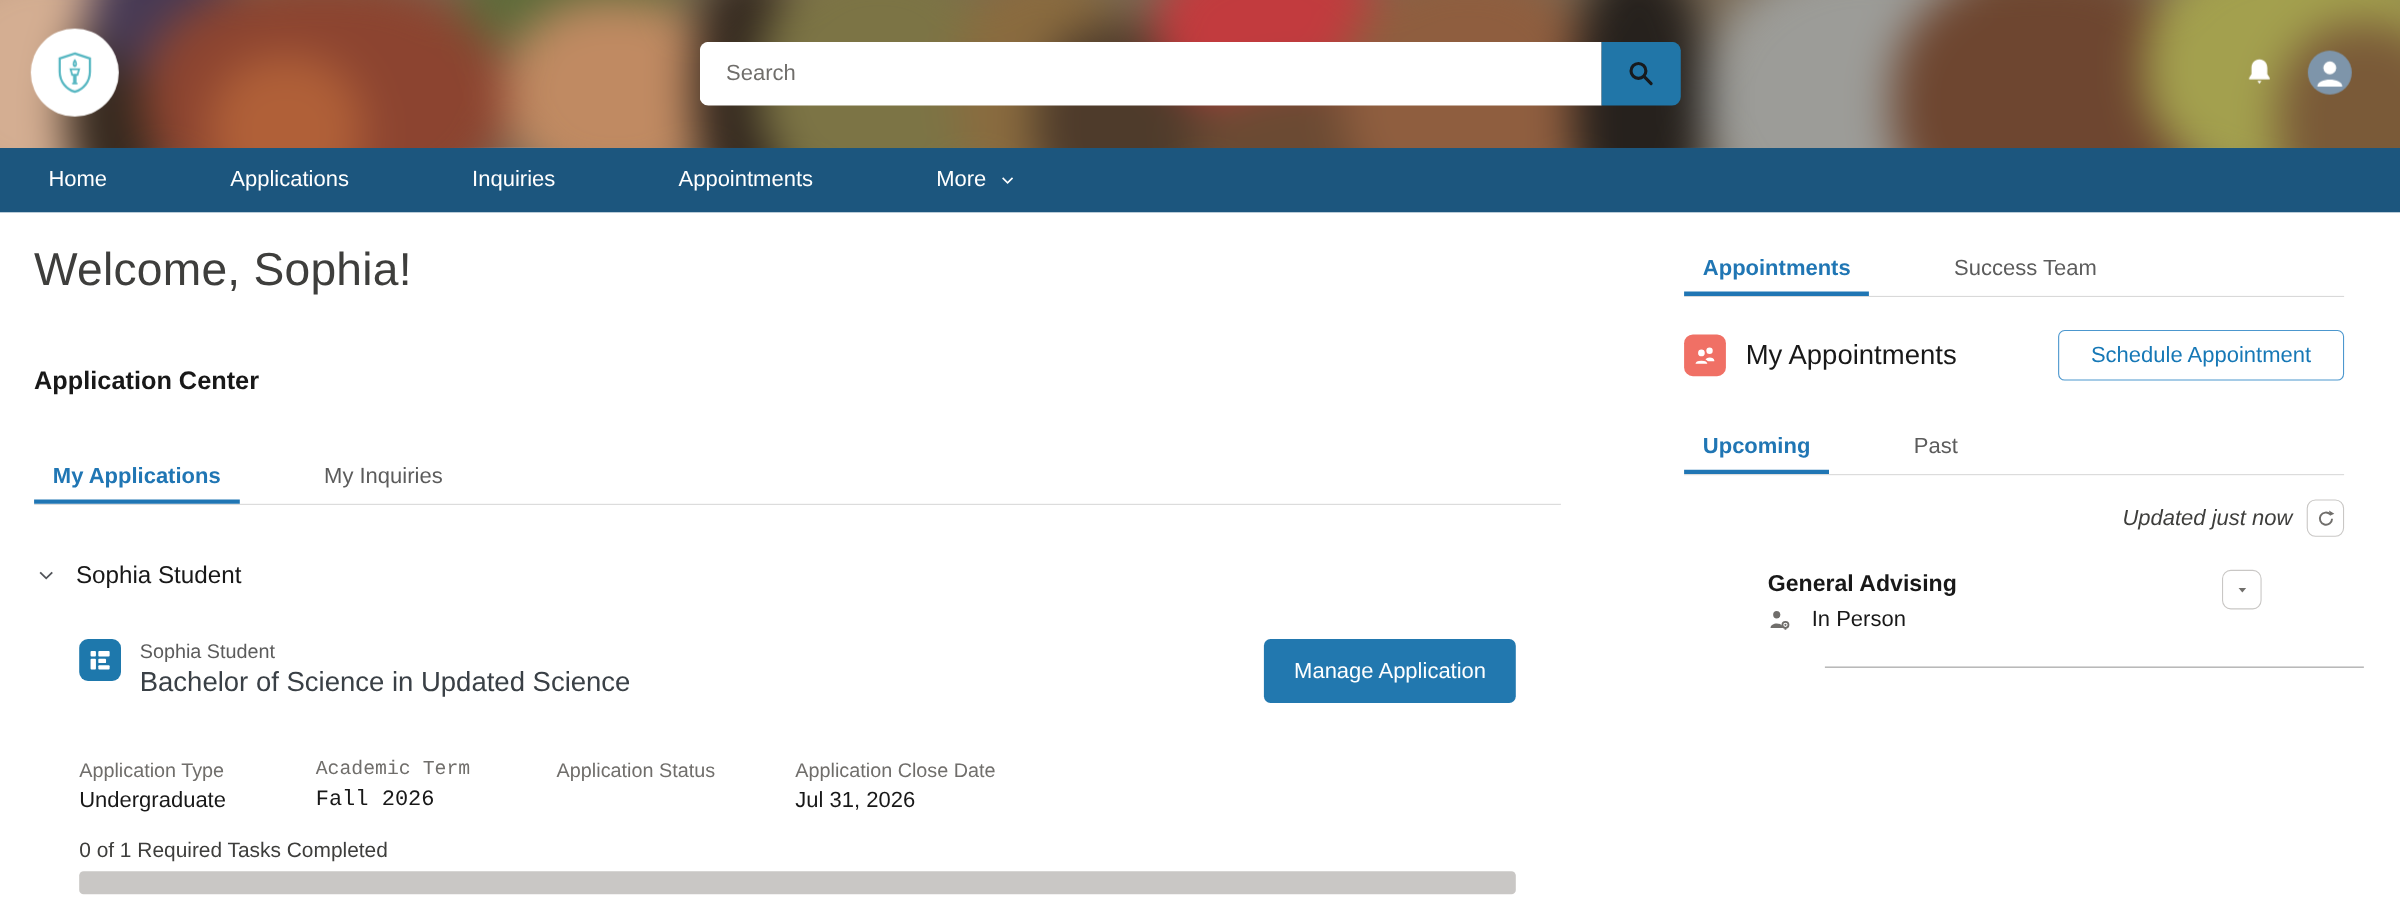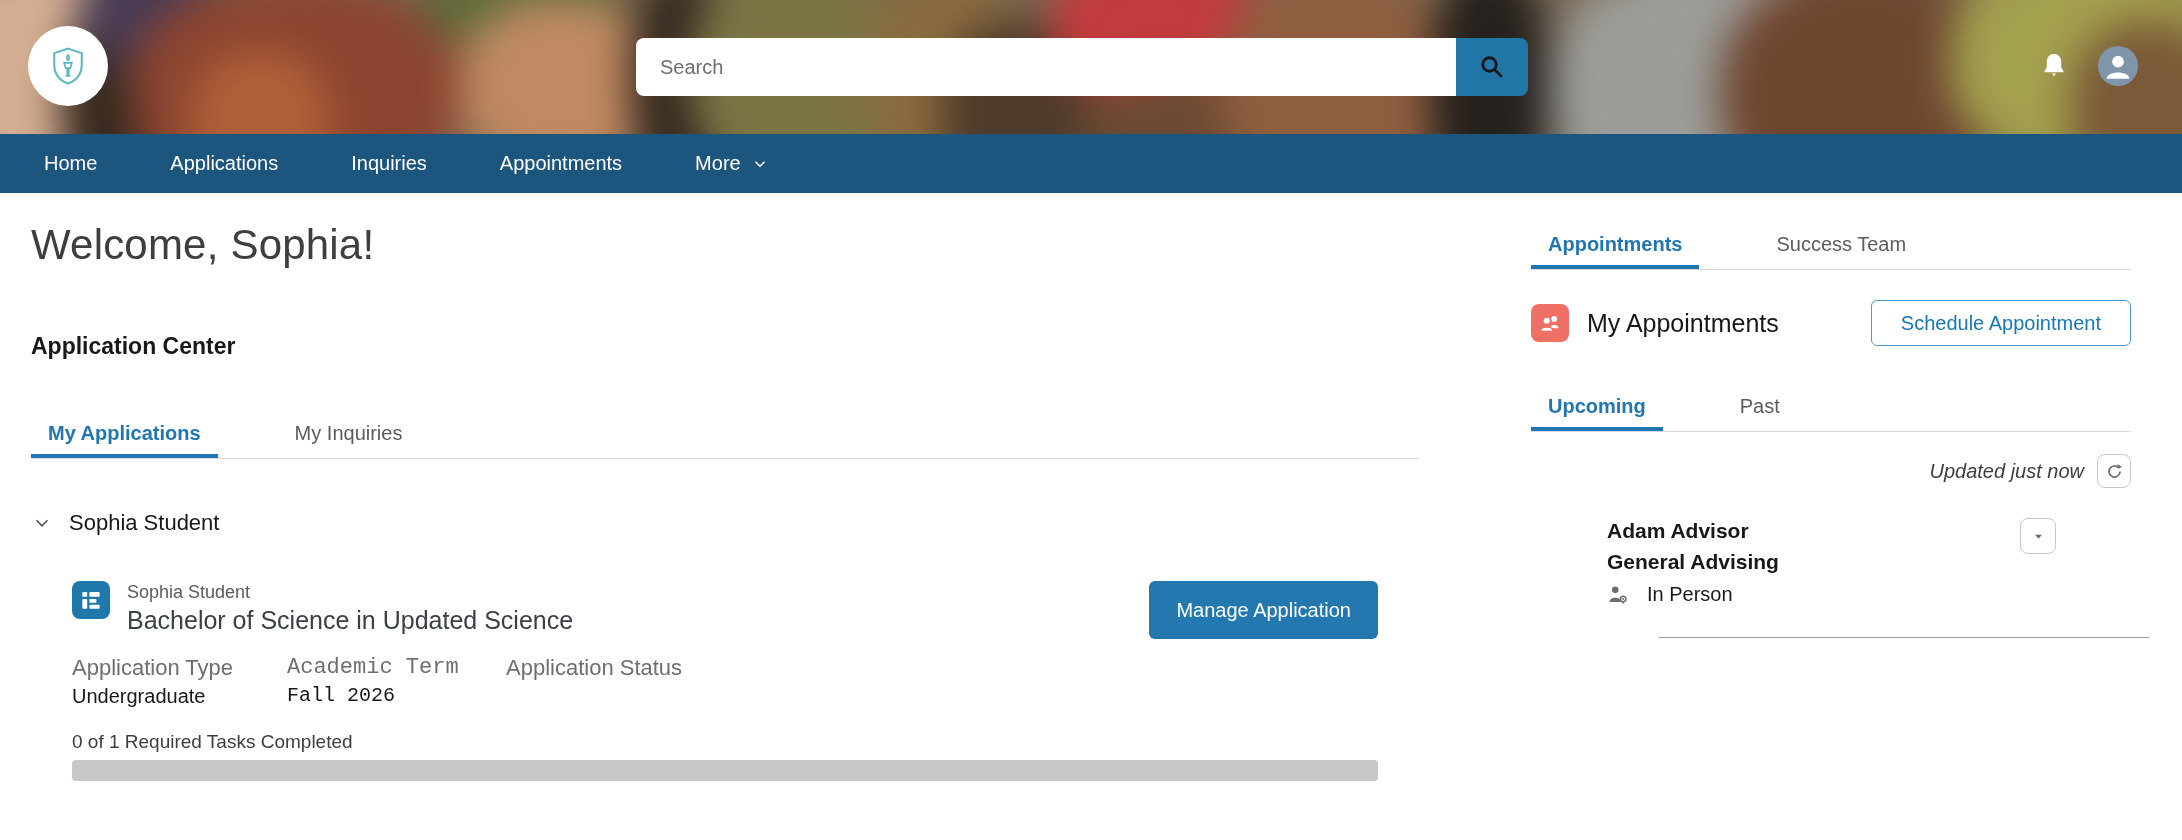--- a/index.html
+++ b/index.html
@@ -21,21 +21,21 @@
   .search-btn { width:72px; border:none; background:#2176A8; border-radius:0 8px 8px 0;
     display:flex; align-items:center; justify-content:center; cursor:pointer; }
 
   .header-actions { position:absolute; right:44px; top:46px; display:flex; align-items:center; gap:28px; z-index:3; }
   .bell-btn { width:32px; height:38px; display:flex; align-items:center; justify-content:center; cursor:pointer; }
   .avatar { width:40px; height:40px; border-radius:50%; background:#7E95AA; display:flex;
     align-items:center; justify-content:center; cursor:pointer; overflow:hidden; }
 
   
   .navbar { width:2182px; height:59px; background:#1C567E; display:flex; align-items:center;
-    padding-left:44px; gap:73px; }
+    padding-left:44px; gap:112px; }
   .nav-item { color:#fff; font-size:20px; cursor:pointer; display:flex; align-items:center; gap:10px; }
 
   
   .main { position:relative; width:2182px; height:647px; }
   .left-col { position:absolute; left:31px; top:0; width:1390px; }
   .right-col { position:absolute; left:1531px; top:0; width:600px; }
 
   .welcome { margin-top:27px; font-size:42px; font-weight:300; color:#3E3E3C; line-height:50px; letter-spacing:0.2px; }
   .section-title { margin-top:63px; font-size:23px; font-weight:bold; color:#181818; line-height:27px; }
 
@@ -56,21 +56,21 @@
     align-items:center; justify-content:center; flex:none; }
   .app-names { margin-left:17px; }
   .app-applicant { font-size:18px; color:#5C5C5C; line-height:22px; }
   .app-program { font-size:25px; color:#3A4046; line-height:30px; margin-top:2px; }
   .manage-btn { margin-left:auto; height:58px; padding:0 27px; background:#2278AF; color:#fff;
     border:none; border-radius:6px; font-size:20px; cursor:pointer; font-family:"Liberation Sans", sans-serif; }
 
   .fields-row { margin-top:18px; display:flex; }
   .field { width:215px; }
   .field:nth-child(2){ width:219px;font-family:Liberation Mono, monospace; } .field:nth-child(3){ width:217px; }
-  .field-label { font-size:22px; color:#706E6B; line-height:22px; }
+  .field-label { font-size:18px; color:#706E6B; line-height:22px;margin-top:32px; }
   .field-value { font-size:20px; color:#181818; line-height:24px; margin-top:5px; min-height:24px; }
 
   .tasks-text { margin-top:22px; font-size:19px; color:#3E3E3C; line-height:23px; }
   .progress-track { margin-top:7px; width:1306px; height:21px; background:#C9C7C5; border-radius:4px; overflow:hidden; }
   .progress-fill { height:100%; background:#2278AF; width:0%; }
 
   
   .myappt-row { margin-top:30px; display:flex; align-items:center; }
   .appt-icon { width:38px; height:38px; border-radius:8px; background:#F07065; display:flex;
     align-items:center; justify-content:center; flex:none; }
@@ -211,20 +211,24 @@
           <div class="field-value">Undergraduate</div>
         </div>
         <div class="field">
           <div class="field-label">Academic Term</div>
           <div class="field-value">Fall 2026</div>
         </div>
         <div class="field">
           <div class="field-label">Application Status</div>
           <div class="field-value"></div>
         </div>
+        <div class="field">
+          <div class="field-label">Application Close Date</div>
+          <div class="field-value">Jul 31, 2026</div>
+        </div>
       </div>
 
       <div class="tasks-text">0 of 1 Required Tasks Completed</div>
       <div class="progress-track">
         <div class="progress-fill" style="width: 0%;"></div>
       </div>
     </div>
   </section>
 
   <aside class="right-col">
@@ -255,21 +259,20 @@
       <span class="updated-text">Updated just now</span>
       <button class="icon-btn">
         <svg width="19" height="19" viewBox="0 0 24 24">
           <path d="M19 12 a7 7 0 1 1 -2.05 -4.95" fill="none" stroke="#706E6B" stroke-width="2.2"></path>
           <polygon points="15.6,2.6 16.6,8.6 21.6,6.4" fill="#706E6B"></polygon>
         </svg>
       </button>
     </div>
 
     <div class="appt-card">
-      <div class="appt-advisor">Adam Advisor</div>
       <div class="appt-type">General Advising</div>
 
       <button class="icon-btn appt-menu-btn">
         <svg width="15" height="15" viewBox="0 0 24 24">
           <polygon points="6.5,9 17.5,9 12,15.5" fill="#706E6B"></polygon>
         </svg>
       </button>
 
 
       <div class="appt-detail mode">

